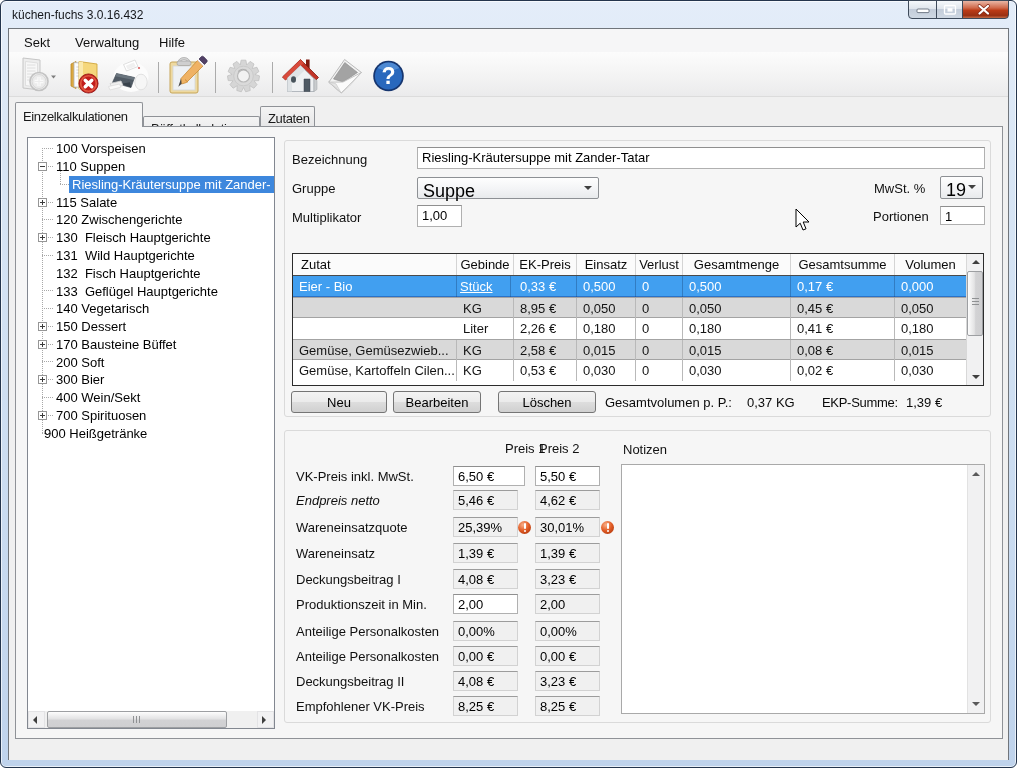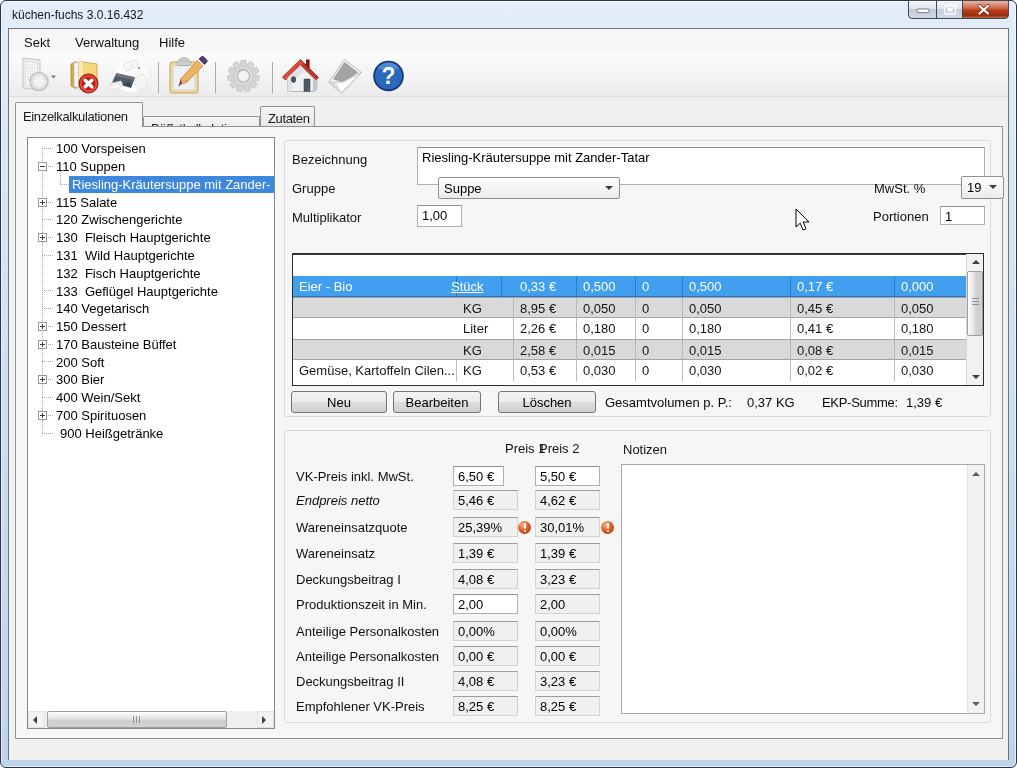--- a/index.html
+++ b/index.html
@@ -50,21 +50,21 @@
 .thumb-h { position:absolute; background:linear-gradient(180deg,#fdfdfd,#e3e3e4 45%,#d2d2d4 55%,#cfcfd1); border:1px solid #9d9fa2; border-radius:2px; }
 .thumb-v { position:absolute; background:linear-gradient(90deg,#fdfdfd,#e3e3e4 45%,#d2d2d4 55%,#cfcfd1); border:1px solid #9d9fa2; border-radius:2px; }
 .grip-h { position:absolute; width:8px; height:7px; background-image:repeating-linear-gradient(90deg,#8f9193 0 1px,transparent 1px 3px); }
 .grip-v { position:absolute; width:7px; height:8px; background-image:repeating-linear-gradient(180deg,#8f9193 0 1px,transparent 1px 3px); }
 .arr { position:absolute; width:0; height:0; }
 
 .group { position:absolute; border:1px solid #dadada; border-radius:3px; z-index:5; }
 .lbl { position:absolute; font-size:13px; color:#101010; white-space:nowrap; }
 .tb { position:absolute; background:#fff; border:1px solid #b0b0b0; border-top-color:#8f8f8f; font-size:13px; color:#000; padding:2px 0 0 4px; white-space:nowrap; overflow:hidden; }
 .tb.ro { background:#f0f0f0; border-color:#9c9c9c #d2d2d2 #d2d2d2 #d2d2d2; }
-.combo { position:absolute; border:1px solid #8d9094; border-radius:2px; background:linear-gradient(180deg,#fefefe,#f2f3f5 60%,#e8eaec); font-size:13px;margin-left:21px; }
+.combo { position:absolute; border:1px solid #8d9094; border-radius:2px; background:linear-gradient(180deg,#fefefe,#f2f3f5 60%,#e8eaec); font-size:18px; }
 .combo span { position:absolute; left:5px; top:3px; }
 .combo .ca { position:absolute; right:6px; top:8px; width:0; height:0; border-left:4px solid transparent; border-right:4px solid transparent; border-top:4px solid #404040; }
 
 #grid { position:absolute; left:292px; top:253px; width:692px; height:133px; background:#fff; border:1px solid #2c2c2c; box-shadow:inset 0 1px 0 #3c3c3c; z-index:6; }
 .hcell { position:absolute; top:0; height:21px; font-size:13px; color:#0a0a0a; background:#fbfbfb; border-right:1px solid #d4d4d4; text-align:center; padding-top:3px; }
 #ghead { position:absolute; left:0; top:0; width:673px; height:22px; background:#fbfbfb; border-bottom:1px solid #4a4a4a; }
 .row { position:absolute; left:0; width:673px; height:21px; }
 .cell { position:absolute; top:0; height:21px; font-size:13px; padding:3px 0 8px 6px; border-right:1px solid #b9b9b9; white-space:nowrap; overflow:hidden; }
 .row.sel { background:#419ff0; color:#fff; border-bottom:1px solid #2a72c8; }
 .row.sel .cell { border-right-color:rgba(20,60,110,0.35); }
@@ -237,21 +237,21 @@
     <div class="titem" style="left:28px;top:110px;">131&nbsp;&nbsp;Wild Hauptgerichte</div>
     <div class="titem" style="left:28px;top:128px;">132&nbsp;&nbsp;Fisch Hauptgerichte</div>
     <div class="titem" style="left:28px;top:146px;">133&nbsp;&nbsp;Geflügel Hauptgerichte</div>
     <div class="titem" style="left:28px;top:163px;">140 Vegetarisch</div>
     <div class="titem" style="left:28px;top:181px;">150 Dessert</div>
     <div class="titem" style="left:28px;top:199px;">170 Bausteine Büffet</div>
     <div class="titem" style="left:28px;top:217px;">200 Soft</div>
     <div class="titem" style="left:28px;top:234px;">300 Bier</div>
     <div class="titem" style="left:28px;top:252px;">400 Wein/Sekt</div>
     <div class="titem" style="left:28px;top:270px;">700 Spirituosen</div>
-    <div class="titem" style="left:32px;top:288px;">900 Heißgetränke</div>
+    <div class="titem" style="left:16px;top:288px;">900 Heißgetränke</div>
     <div class="dot-h" style="left:20px;top:28px;width:6px;"></div>
     <div class="dot-h" style="left:20px;top:64px;width:6px;"></div>
     <div class="dot-h" style="left:20px;top:99px;width:6px;"></div>
     <div class="dot-h" style="left:20px;top:188px;width:6px;"></div>
     <div class="dot-h" style="left:20px;top:206px;width:6px;"></div>
     <div class="dot-h" style="left:20px;top:241px;width:6px;"></div>
     <div class="dot-h" style="left:20px;top:277px;width:6px;"></div>
     <div class="texp" style="left:10px;top:24px;">
         <i class="h"></i>
       </div>
@@ -286,40 +286,50 @@
     <div class="sb-btn" style="left:229px;top:573px;width:17px;height:17px;"></div>
     <div class="arr" style="left:234px;top:578px;border-top:4px solid transparent;border-bottom:4px solid transparent;border-left:4px solid #3f3f3f;"></div>
     <div class="thumb-h" style="left:19px;top:573px;width:180px;height:17px;"></div>
     <div class="grip-h" style="left:105px;top:578px;"></div>
   </div>
 
   <div class="group" id="grp1" style="left:284px;top:140px;width:707px;height:277px;"></div>
   <div class="group" id="grp2" style="left:284px;top:430px;width:707px;height:293px;"></div>
 
   <div class="lbl" style="left:292px;top:152px;z-index:6;">Bezeichnung</div>
-  <div class="tb" style="left:417px;top:147px;width:568px;height:38px;z-index:6;">Riesling-Kräutersuppe mit Zander-Tatar</div>
+  <div class="tb" style="left:417px;top:147px;width:568px;height:22px;z-index:6;">Riesling-Kräutersuppe mit Zander-Tatar</div>
   <div class="lbl" style="left:292px;top:181px;z-index:6;">Gruppe</div>
   <div class="combo" style="left:417px;top:177px;width:182px;height:22px;z-index:6;">
       <span>Suppe</span>
       <i class="ca"></i>
     </div>
   <div class="lbl" style="left:874px;top:181px;z-index:6;">MwSt. %</div>
   <div class="combo" style="left:940px;top:176px;width:43px;height:23px;z-index:6;">
       <span>19</span>
       <i class="ca"></i>
     </div>
   <div class="lbl" style="left:292px;top:210px;z-index:6;">Multiplikator</div>
   <div class="tb" style="left:417px;top:205px;width:45px;height:22px;z-index:6;">1,00</div>
   <div class="lbl" style="left:873px;top:209px;z-index:6;">Portionen</div>
   <div class="tb" style="left:940px;top:206px;width:45px;height:19px;z-index:6;">1</div>
 
   <div id="grid">
+    <div id="ghead">
+      <div class="hcell" style="left:0;width:164px;text-align:left;padding-left:8px;">Zutat</div>
+      <div class="hcell" style="left:164px;width:57px;">Gebinde</div>
+      <div class="hcell" style="left:221px;width:63px;">EK-Preis</div>
+      <div class="hcell" style="left:284px;width:59px;">Einsatz</div>
+      <div class="hcell" style="left:343px;width:47px;">Verlust</div>
+      <div class="hcell" style="left:390px;width:108px;">Gesamtmenge</div>
+      <div class="hcell" style="left:498px;width:104px;">Gesamtsumme</div>
+      <div class="hcell" style="left:602px;width:71px;border-right:none;">Volumen</div>
+    </div>
     <div class="row sel" style="top:22px;">
       <div class="cell" style="left:0;width:164px;">Eier - Bio</div>
-      <div class="cell" style="left:152px;width:57px;text-decoration:underline;">Stück</div>
+      <div class="cell" style="left:161px;width:57px;text-decoration:underline;">Stück</div>
       <div class="cell" style="left:221px;width:63px;">0,33 €</div>
       <div class="cell" style="left:284px;width:59px;">0,500</div>
       <div class="cell" style="left:343px;width:47px;">0</div>
       <div class="cell" style="left:390px;width:108px;">0,500</div>
       <div class="cell" style="left:498px;width:104px;">0,17 €</div>
       <div class="cell" style="left:602px;width:71px;border-right:none;">0,000</div>
     </div>
     <div class="row g" style="top:43px;">
       <div class="cell" style="left:164px;width:57px;">KG</div>
       <div class="cell" style="left:221px;width:63px;">8,95 €</div>
@@ -332,20 +342,21 @@
     <div class="row w" style="top:64px;">
       <div class="cell" style="left:164px;width:57px;">Liter</div>
       <div class="cell" style="left:221px;width:63px;">2,26 €</div>
       <div class="cell" style="left:284px;width:59px;">0,180</div>
       <div class="cell" style="left:343px;width:47px;">0</div>
       <div class="cell" style="left:390px;width:108px;">0,180</div>
       <div class="cell" style="left:498px;width:104px;">0,41 €</div>
       <div class="cell" style="left:602px;width:71px;border-right:none;">0,180</div>
     </div>
     <div class="row g" style="top:85px;">
+      <div class="cell" style="left:0;width:164px;">Gemüse, Gemüsezwieb...</div>
       <div class="cell" style="left:164px;width:57px;">KG</div>
       <div class="cell" style="left:221px;width:63px;">2,58 €</div>
       <div class="cell" style="left:284px;width:59px;">0,015</div>
       <div class="cell" style="left:343px;width:47px;">0</div>
       <div class="cell" style="left:390px;width:108px;">0,015</div>
       <div class="cell" style="left:498px;width:104px;">0,08 €</div>
       <div class="cell" style="left:602px;width:71px;border-right:none;">0,015</div>
     </div>
     <div class="row w" style="top:106px;">
       <div class="cell" style="left:0;width:164px;">Gemüse, Kartoffeln Cilen...</div>
@@ -371,21 +382,21 @@
   <div class="btn" style="left:498px;top:391px;width:98px;">Löschen</div>
   <div class="txt" style="left:605px;top:395px;text-align:center;">Gesamtvolumen p. P.:</div>
   <div class="txt" style="left:747px;top:395px;">0,37 KG</div>
   <div class="txt" style="left:822px;top:395px;letter-spacing:-0.3px;">EKP-Summe:</div>
   <div class="txt" style="left:906px;top:395px;">1,39 €</div>
 
   <div class="lbl" style="left:457px;top:441px;z-index:6;margin-left:48px;">Preis 1</div>
   <div class="lbl" style="left:539px;top:441px;z-index:6;">Preis 2</div>
   <div class="lbl" style="left:623px;top:442px;z-index:6;">Notizen</div>
   <div class="lbl" style="left:296px;top:469px;z-index:6;">VK-Preis inkl. MwSt.</div>
-  <div class="tb" style="left:453px;top:466px;width:51px;height:20px;z-index:6;">6,50 €</div>
+  <div class="tb" style="left:453px;top:466px;width:72px;height:20px;z-index:6;">6,50 €</div>
   <div class="tb" style="left:535px;top:466px;width:65px;height:20px;z-index:6;">5,50 €</div>
   <div class="lbl" style="left:296px;top:493px;z-index:6;font-style:italic;">Endpreis netto</div>
   <div class="tb ro" style="left:453px;top:490px;width:65px;height:20px;z-index:6;">5,46 €</div>
   <div class="tb ro" style="left:535px;top:490px;width:65px;height:20px;z-index:6;">4,62 €</div>
   <div class="lbl" style="left:296px;top:520px;z-index:6;">Wareneinsatzquote</div>
   <div class="tb ro" style="left:453px;top:517px;width:65px;height:20px;z-index:6;">25,39%</div>
   <div class="tb ro" style="left:535px;top:517px;width:65px;height:20px;z-index:6;">30,01%</div>
   <div class="warn" style="left:518px;top:521px;"></div>
   <div class="warn" style="left:601px;top:521px;"></div>
   <div class="lbl" style="left:296px;top:546px;z-index:6;">Wareneinsatz</div>

